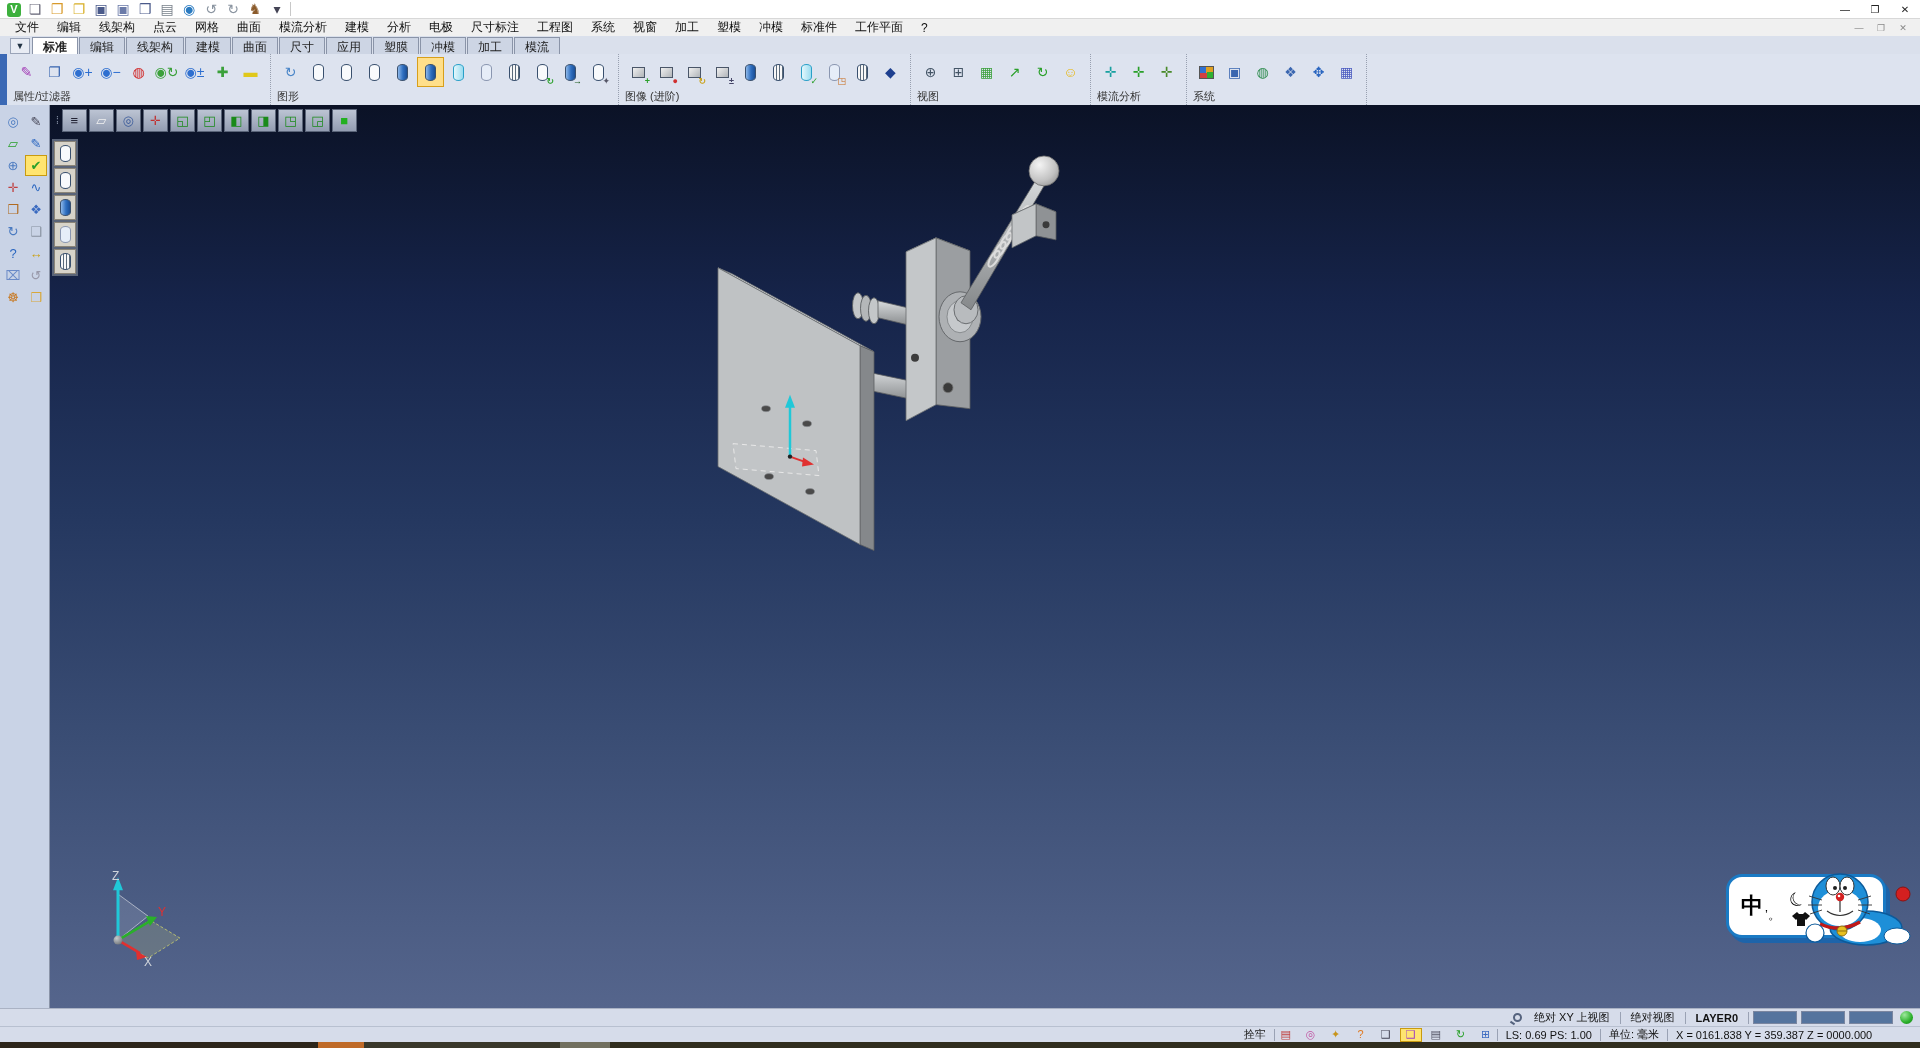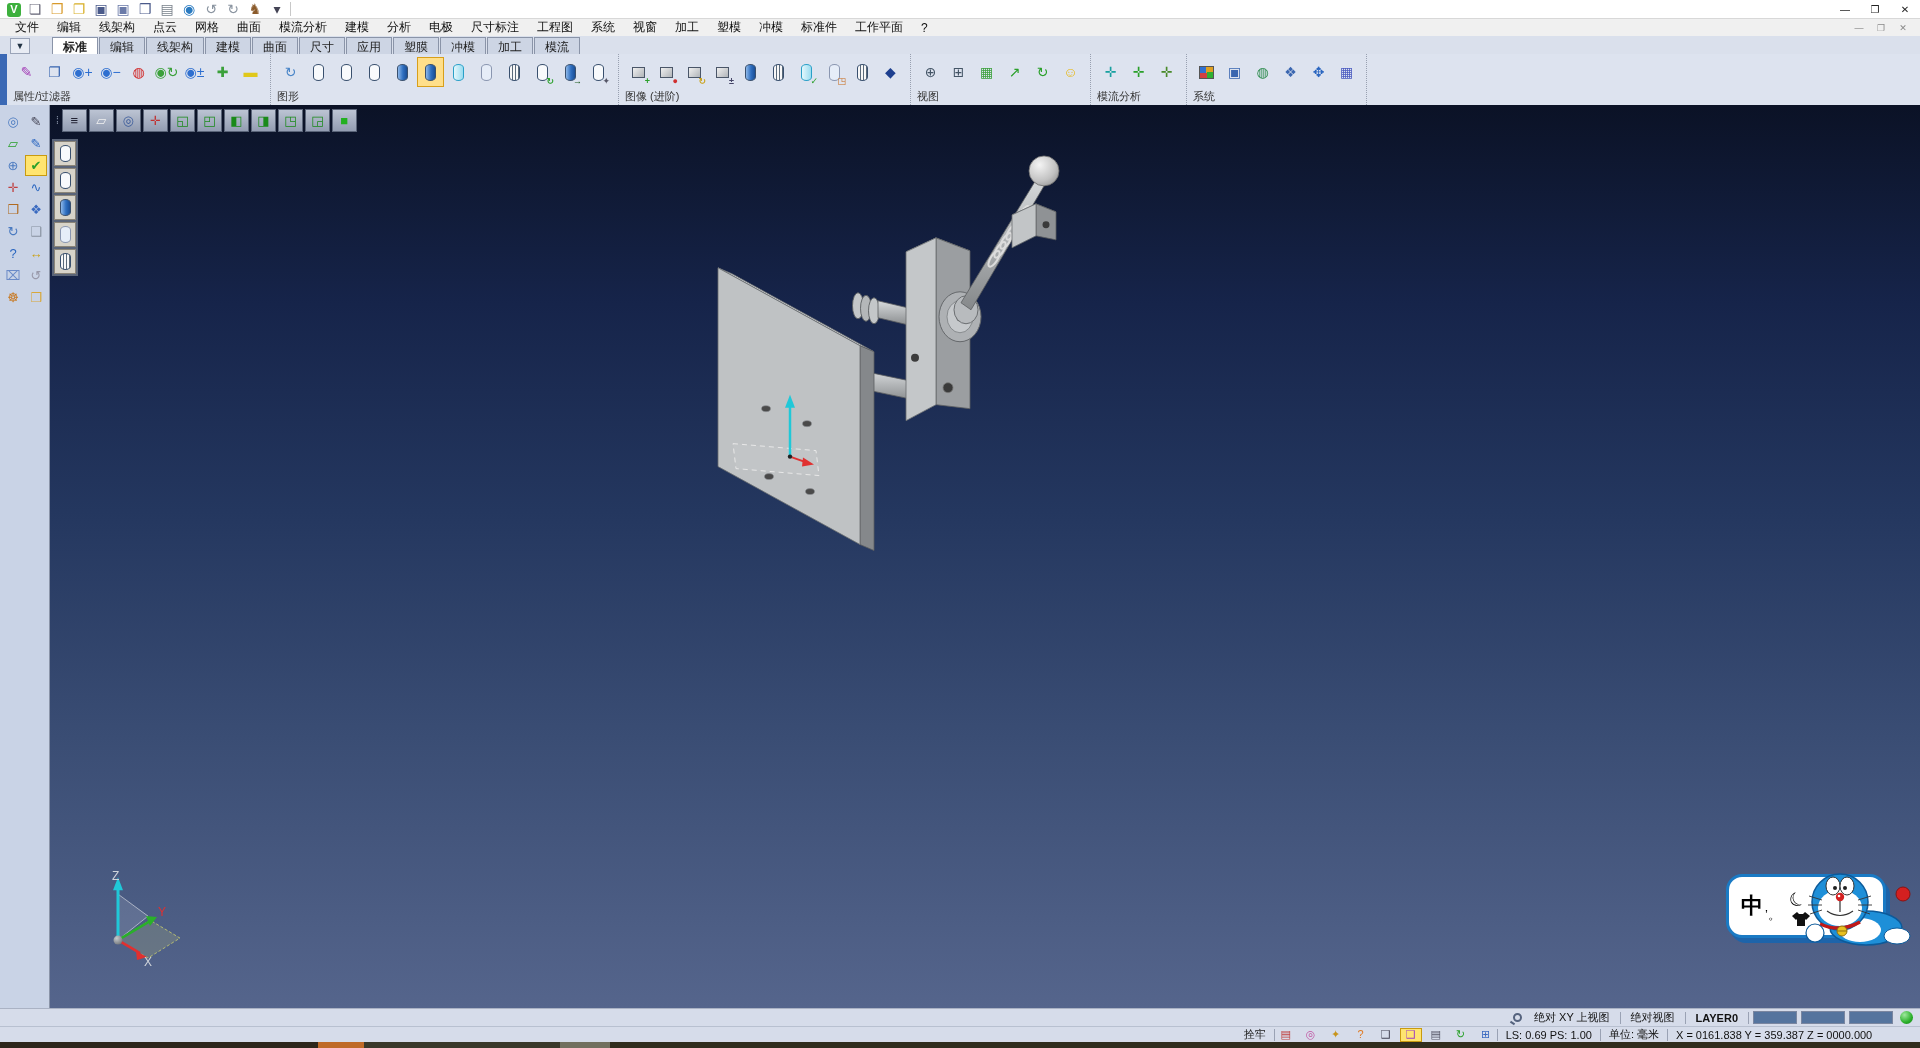--- a/index.html
+++ b/index.html
@@ -26,21 +26,21 @@
   .mdi-controls .wc { width:22px; height:14px; display:flex; align-items:center; justify-content:center;
     font-size:9px; color:#888; }
 
   
   .tabrow { position:absolute; left:0; top:36px; width:100%; height:18px; background:#dae0ec;
     display:flex; align-items:flex-end; padding-left:10px; }
   .tab-drop { width:20px; height:16px; display:flex; align-items:center; justify-content:center;
     font-size:9px; color:#234; border:1px solid #9aa4b8; background:#e8ecf4; margin-right:2px; margin-bottom:0px; }
   .tab { padding:1px 10px 2px; font-size:12px; color:#222; border:1px solid #8a94a8; border-bottom:none;
     background:#cdd5e4; margin-right:1px; height:17px; }
-  .tab.active { background:#ffffff; font-weight:bold;margin-left:20px; }
+  .tab.active { background:#ffffff; font-weight:bold; }
   .left-accent { position:absolute; left:0; top:36px; width:7px; height:69px; background:#3b69b5; }
 
   
   .ribbon { position:absolute; left:7px; top:54px; width:1913px; height:51px; background:#dde3ef;
     display:flex; align-items:stretch; }
   .ribbon-group { display:flex; flex-direction:column; border-right:1px dotted #98a0b0; padding:0 6px; }
   .rg-icons { display:flex; align-items:center; height:36px; gap:1px; }
   .rg-label { text-align:left; font-size:11px; color:#333; height:14px; line-height:13px; }
 
   

